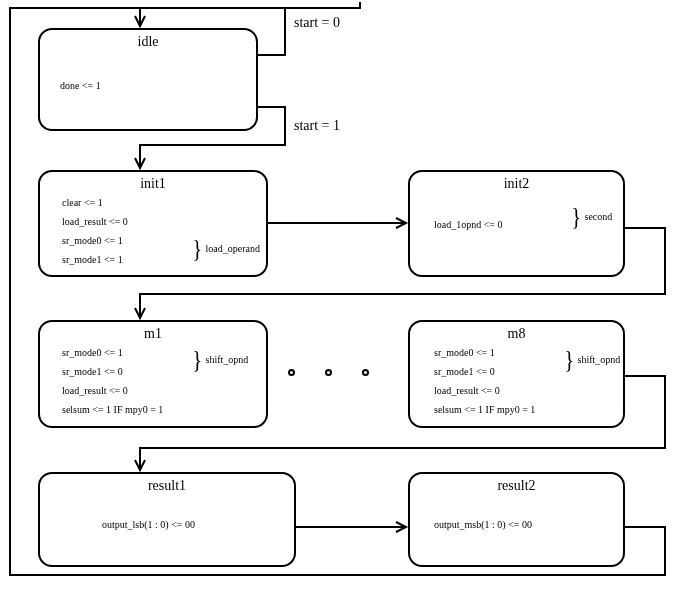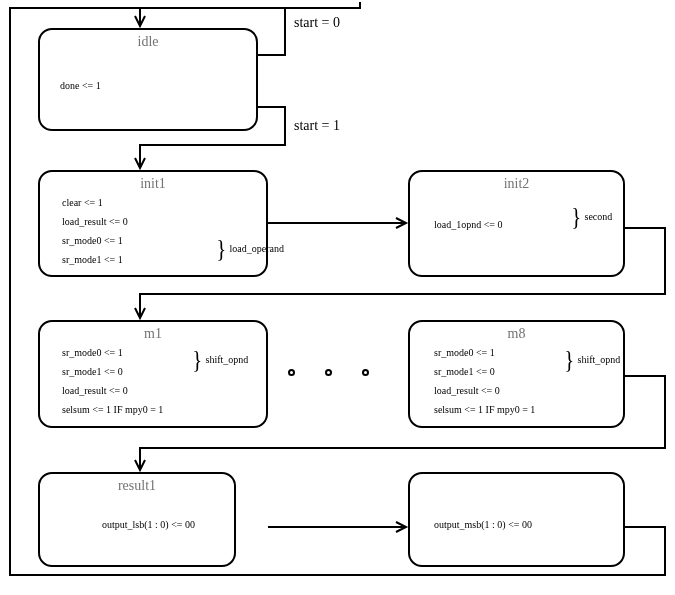--- a/index.html
+++ b/index.html
@@ -33,21 +33,21 @@
     background: #ffffff;
   }
   .state-title {
     position: absolute;
     left: 0;
     right: 0;
     top: 4px;
     text-align: center;
     font-size: 14px;
     line-height: 16px;
-    color: #737373;
+    color: #000000;
     white-space: nowrap;
   }
   .actions {
     position: absolute;
     left: 20px;
     top: 24px;
     font-size: 10px;
     line-height: 19px;
     color: #000000;
     white-space: nowrap;
@@ -142,21 +142,21 @@
   </div>
 
   <div class="state-box" style="left:38px; top:170px; width:230px; height:107px;padding-left:14px;">
     <div class="state-title">init1</div>
     <div class="actions" style="left:22px; top:21px;">
       <span class="act-line">clear &lt;= 1</span>
       <span class="act-line">load_result &lt;= 0</span>
       <span class="act-line">sr_mode0 &lt;= 1</span>
       <span class="act-line">sr_mode1 &lt;= 1</span>
     </div>
-    <div class="brace-group" style="left:151px; top:66px;margin-left:24px;">
+    <div class="brace-group" style="left:151px; top:66px;">
       <span class="brace-glyph">}</span><span class="brace-label">load_operand</span>
     </div>
   </div>
 
   <div class="state-box" style="left:408px; top:170px; width:217px; height:107px;">
     <div class="state-title">init2</div>
     <div class="actions" style="left:24px; top:43px;">
       <span class="act-line">load_1opnd &lt;= 0</span>
     </div>
     <div class="brace-group" style="left:160px; top:34px;">
@@ -189,28 +189,29 @@
       <span class="brace-glyph">}</span><span class="brace-label">shift_opnd</span>
     </div>
   </div>
 
   <div>
     <span class="ellipsis-dot" style="left:288px; top:369px;"></span>
     <span class="ellipsis-dot" style="left:325px; top:369px;"></span>
     <span class="ellipsis-dot" style="left:362px; top:369px;"></span>
   </div>
 
-  <div class="state-box" style="left:38px; top:472px; width:198px; height:95px;">
+  <div class="state-box" style="left:38px; top:472px; width:258px; height:95px;">
     <div class="state-title">result1</div>
     <div class="actions" style="left:22px; top:41px;margin-left:40px;">
       <span class="act-line">output_lsb(1 : 0) &lt;= 00</span>
     </div>
   </div>
 
   <div class="state-box" style="left:408px; top:472px; width:217px; height:95px;">
+    <div class="state-title">result2</div>
     <div class="actions" style="left:24px; top:41px;">
       <span class="act-line">output_msb(1 : 0) &lt;= 00</span>
     </div>
   </div>
 
   <div class="edge-label" style="left:294px; top:15px;">start = 0</div>
   <div class="edge-label" style="left:294px; top:118px;text-align:center;">start = 1</div>
 
 </div>
 

